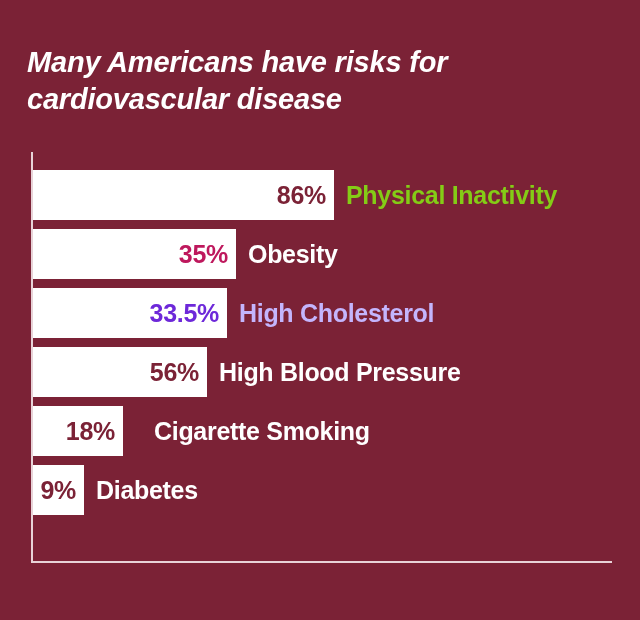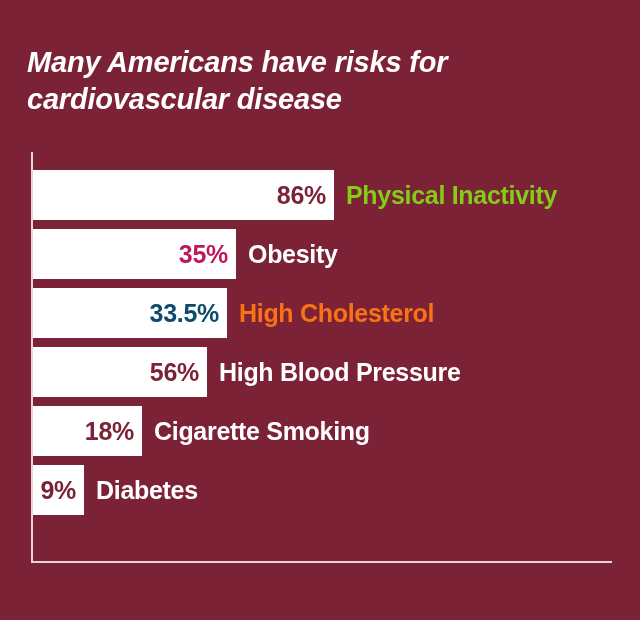--- a/index.html
+++ b/index.html
@@ -129,34 +129,34 @@
 
       <div class="bar-row">
         <div class="bar" style="width: 203px; background: rgb(255, 255, 255);">
           <span class="bar-value" style="color: #be185d;">35%</span>
         </div>
         <div class="bar-label" style="left: 215px; color: rgb(255, 255, 255);">Obesity</div>
       </div>
 
       <div class="bar-row">
         <div class="bar" style="width: 194px; background: rgb(255, 255, 255);">
-          <span class="bar-value" style="color: #0c4a6e; margin-left: 48px;">33.5%</span>
+          <span class="bar-value" style="color: #6d28d9; margin-left: 48px;">33.5%</span>
         </div>
-        <div class="bar-label" style="left: 206px; color: #f97316;">High Cholesterol</div>
+        <div class="bar-label" style="left: 206px; color: #c4b5fd;">High Cholesterol</div>
       </div>
 
       <div class="bar-row">
         <div class="bar" style="width: 174px; background: rgb(255, 255, 255);">
           <span class="bar-value" style="color: rgb(123, 34, 54);">56%</span>
         </div>
         <div class="bar-label" style="left: 186px; color: rgb(255, 255, 255);">High Blood Pressure</div>
       </div>
 
       <div class="bar-row">
-        <div class="bar" style="width: 109px; background: rgb(255, 255, 255);">
+        <div class="bar" style="width: 90px; background: rgb(255, 255, 255);">
           <span class="bar-value" style="color: rgb(123, 34, 54);">18%</span>
         </div>
         <div class="bar-label" style="left: 121px; color: rgb(255, 255, 255); text-align: center;">Cigarette Smoking</div>
       </div>
 
       <div class="bar-row">
         <div class="bar" style="width: 51px; background: rgb(255, 255, 255);">
           <span class="bar-value" style="color: rgb(123, 34, 54);">9%</span>
         </div>
         <div class="bar-label" style="left: 63px; color: rgb(255, 255, 255);">Diabetes</div>

